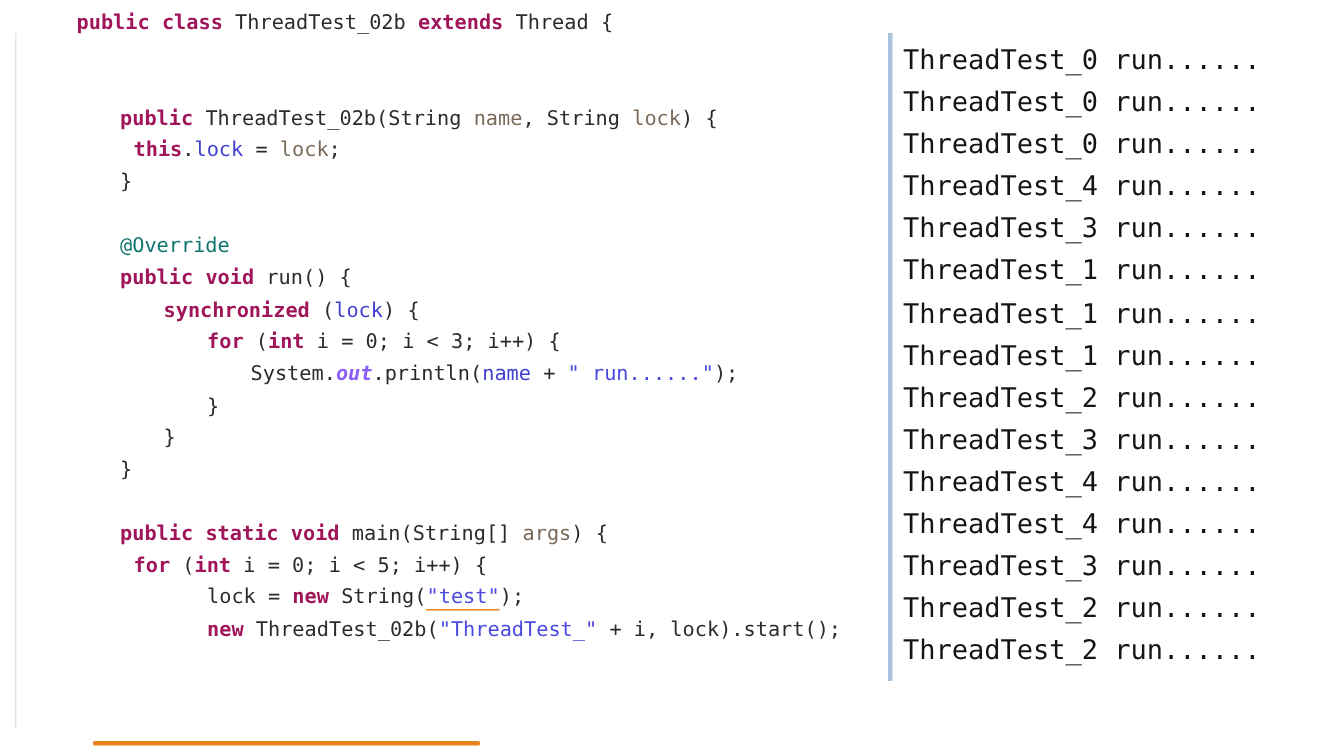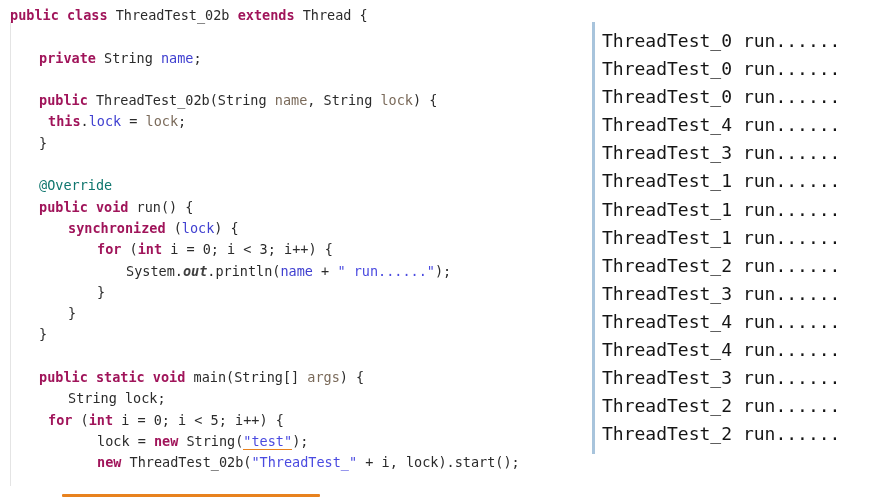--- a/index.html
+++ b/index.html
@@ -45,31 +45,32 @@
   }
   .cl {
     height: 21.3px;
     line-height: 21.3px;
     font-size: 13.5px;
     font-family: "DejaVu Sans Mono", "Liberation Mono", monospace;
     white-space: pre;
     color: #222222;
     padding-left: 10px;
     position: relative;
+    margin-left: 41px;
   }
   .tok { white-space: pre; }
   .kw   { color: #a0145a; font-weight: bold; }
   .typ  { color: #2b2b2b; }
   .fld  { color: #4040d0; }
   .param{ color: #7a6a5a; }
   .str  { color: #4a4ae0; }
   .ann  { color: #0f766e; }
   .plain{ color: #2b2b2b; }
   .num  { color: #2b2b2b; }
-  .stat { color: #404040; font-style: italic; font-weight: bold; }
+  .stat { color: #8b5cf6; font-style: italic; font-weight: bold; }
   .cls  { color: #2b2b2b; }
 
   
   .u-thin {
     border-bottom: 1.6px solid #e8821e;
     padding-bottom: 0px;
   }
 
   
   .hl-underline {
@@ -117,37 +118,35 @@
 </head>
 <body>
 
 <div id="root">
 
   <div id="code-pane">
     <div class="indent-guide" style="left:10px;"></div>
     <div id="code-lines">
         <div class="cl" style="padding-left: 10px;"><span class="tok kw">public</span><span class="tok plain"> </span><span class="tok kw">class</span><span class="tok plain"> </span><span class="tok cls">ThreadTest_02b</span><span class="tok plain"> </span><span class="tok kw">extends</span><span class="tok plain"> </span><span class="tok cls">Thread</span><span class="tok plain"> {</span></div>
         <div class="cl" style="padding-left: 10px;">&nbsp;</div>
-        <div class="cl" style="padding-left: 39px;"><span class="tok kw">private</span><span class="tok plain"> </span><span class="tok typ">String</span><span class="tok plain"> </span><span class="tok fld">name</span><span class="tok plain">;</span></div>
         <div class="cl" style="padding-left: 10px;">&nbsp;</div>
         <div class="cl" style="padding-left: 39px;"><span class="tok kw">public</span><span class="tok plain"> </span><span class="tok cls">ThreadTest_02b</span><span class="tok plain">(</span><span class="tok typ">String</span><span class="tok plain"> </span><span class="tok param">name</span><span class="tok plain">, </span><span class="tok typ">String</span><span class="tok plain"> </span><span class="tok param">lock</span><span class="tok plain">) {</span></div>
         <div class="cl" style="padding-left: 48px;"><span class="tok kw">this</span><span class="tok plain">.</span><span class="tok fld">lock</span><span class="tok plain"> = </span><span class="tok param">lock</span><span class="tok plain">;</span></div>
         <div class="cl" style="padding-left: 39px;"><span class="tok plain">}</span></div>
         <div class="cl" style="padding-left: 10px;">&nbsp;</div>
         <div class="cl" style="padding-left: 39px;"><span class="tok ann">@Override</span></div>
         <div class="cl" style="padding-left: 39px;"><span class="tok kw">public</span><span class="tok plain"> </span><span class="tok kw">void</span><span class="tok plain"> </span><span class="tok plain">run</span><span class="tok plain">() {</span></div>
         <div class="cl" style="padding-left: 68px;"><span class="tok kw">synchronized</span><span class="tok plain"> (</span><span class="tok fld">lock</span><span class="tok plain">) {</span></div>
         <div class="cl" style="padding-left: 97px;"><span class="tok kw">for</span><span class="tok plain"> (</span><span class="tok kw">int</span><span class="tok plain"> i = </span><span class="tok num">0</span><span class="tok plain">; i &lt; </span><span class="tok num">3</span><span class="tok plain">; i++) {</span></div>
         <div class="cl" style="padding-left: 126px;"><span class="tok plain">System</span><span class="tok plain">.</span><span class="tok stat">out</span><span class="tok plain">.println(</span><span class="tok fld">name</span><span class="tok plain"> + </span><span class="tok str">" run......"</span><span class="tok plain">);</span></div>
         <div class="cl" style="padding-left: 97px;"><span class="tok plain">}</span></div>
         <div class="cl" style="padding-left: 68px;"><span class="tok plain">}</span></div>
         <div class="cl" style="padding-left: 39px;"><span class="tok plain">}</span></div>
         <div class="cl" style="padding-left: 10px;">&nbsp;</div>
         <div class="cl" style="padding-left: 39px;"><span class="tok kw">public</span><span class="tok plain"> </span><span class="tok kw">static</span><span class="tok plain"> </span><span class="tok kw">void</span><span class="tok plain"> </span><span class="tok plain">main</span><span class="tok plain">(</span><span class="tok typ">String</span><span class="tok plain">[] </span><span class="tok param">args</span><span class="tok plain">) {</span></div>
-        <div class="cl" style="padding-left: 68px;"><span class="tok typ">String</span><span class="tok plain"> </span><span class="tok plain">lock</span><span class="tok plain">;</span></div>
         <div class="cl" style="padding-left: 48px;"><span class="tok kw">for</span><span class="tok plain"> (</span><span class="tok kw">int</span><span class="tok plain"> i = </span><span class="tok num">0</span><span class="tok plain">; i &lt; </span><span class="tok num">5</span><span class="tok plain">; i++) {</span></div>
         <div class="cl" style="padding-left: 97px;"><span class="tok plain">lock</span><span class="tok plain"> = </span><span class="tok kw">new</span><span class="tok plain"> </span><span class="tok typ">String</span><span class="tok plain">(</span><span class="tok str u-thin">"test"</span><span class="tok plain">);</span></div>
         <div class="cl" style="padding-left: 97px;"><span class="tok kw">new</span><span class="tok plain"> </span><span class="tok cls">ThreadTest_02b</span><span class="tok plain">(</span><span class="tok str">"ThreadTest_"</span><span class="tok plain"> + i, lock).start();</span></div>
         <div class="hl-underline" style="left: 62px; width: 258px; top: 488.5px;"></div>
       </div>
   </div>
 
   <div id="pane-divider"></div>
 
   <div id="console-pane">

